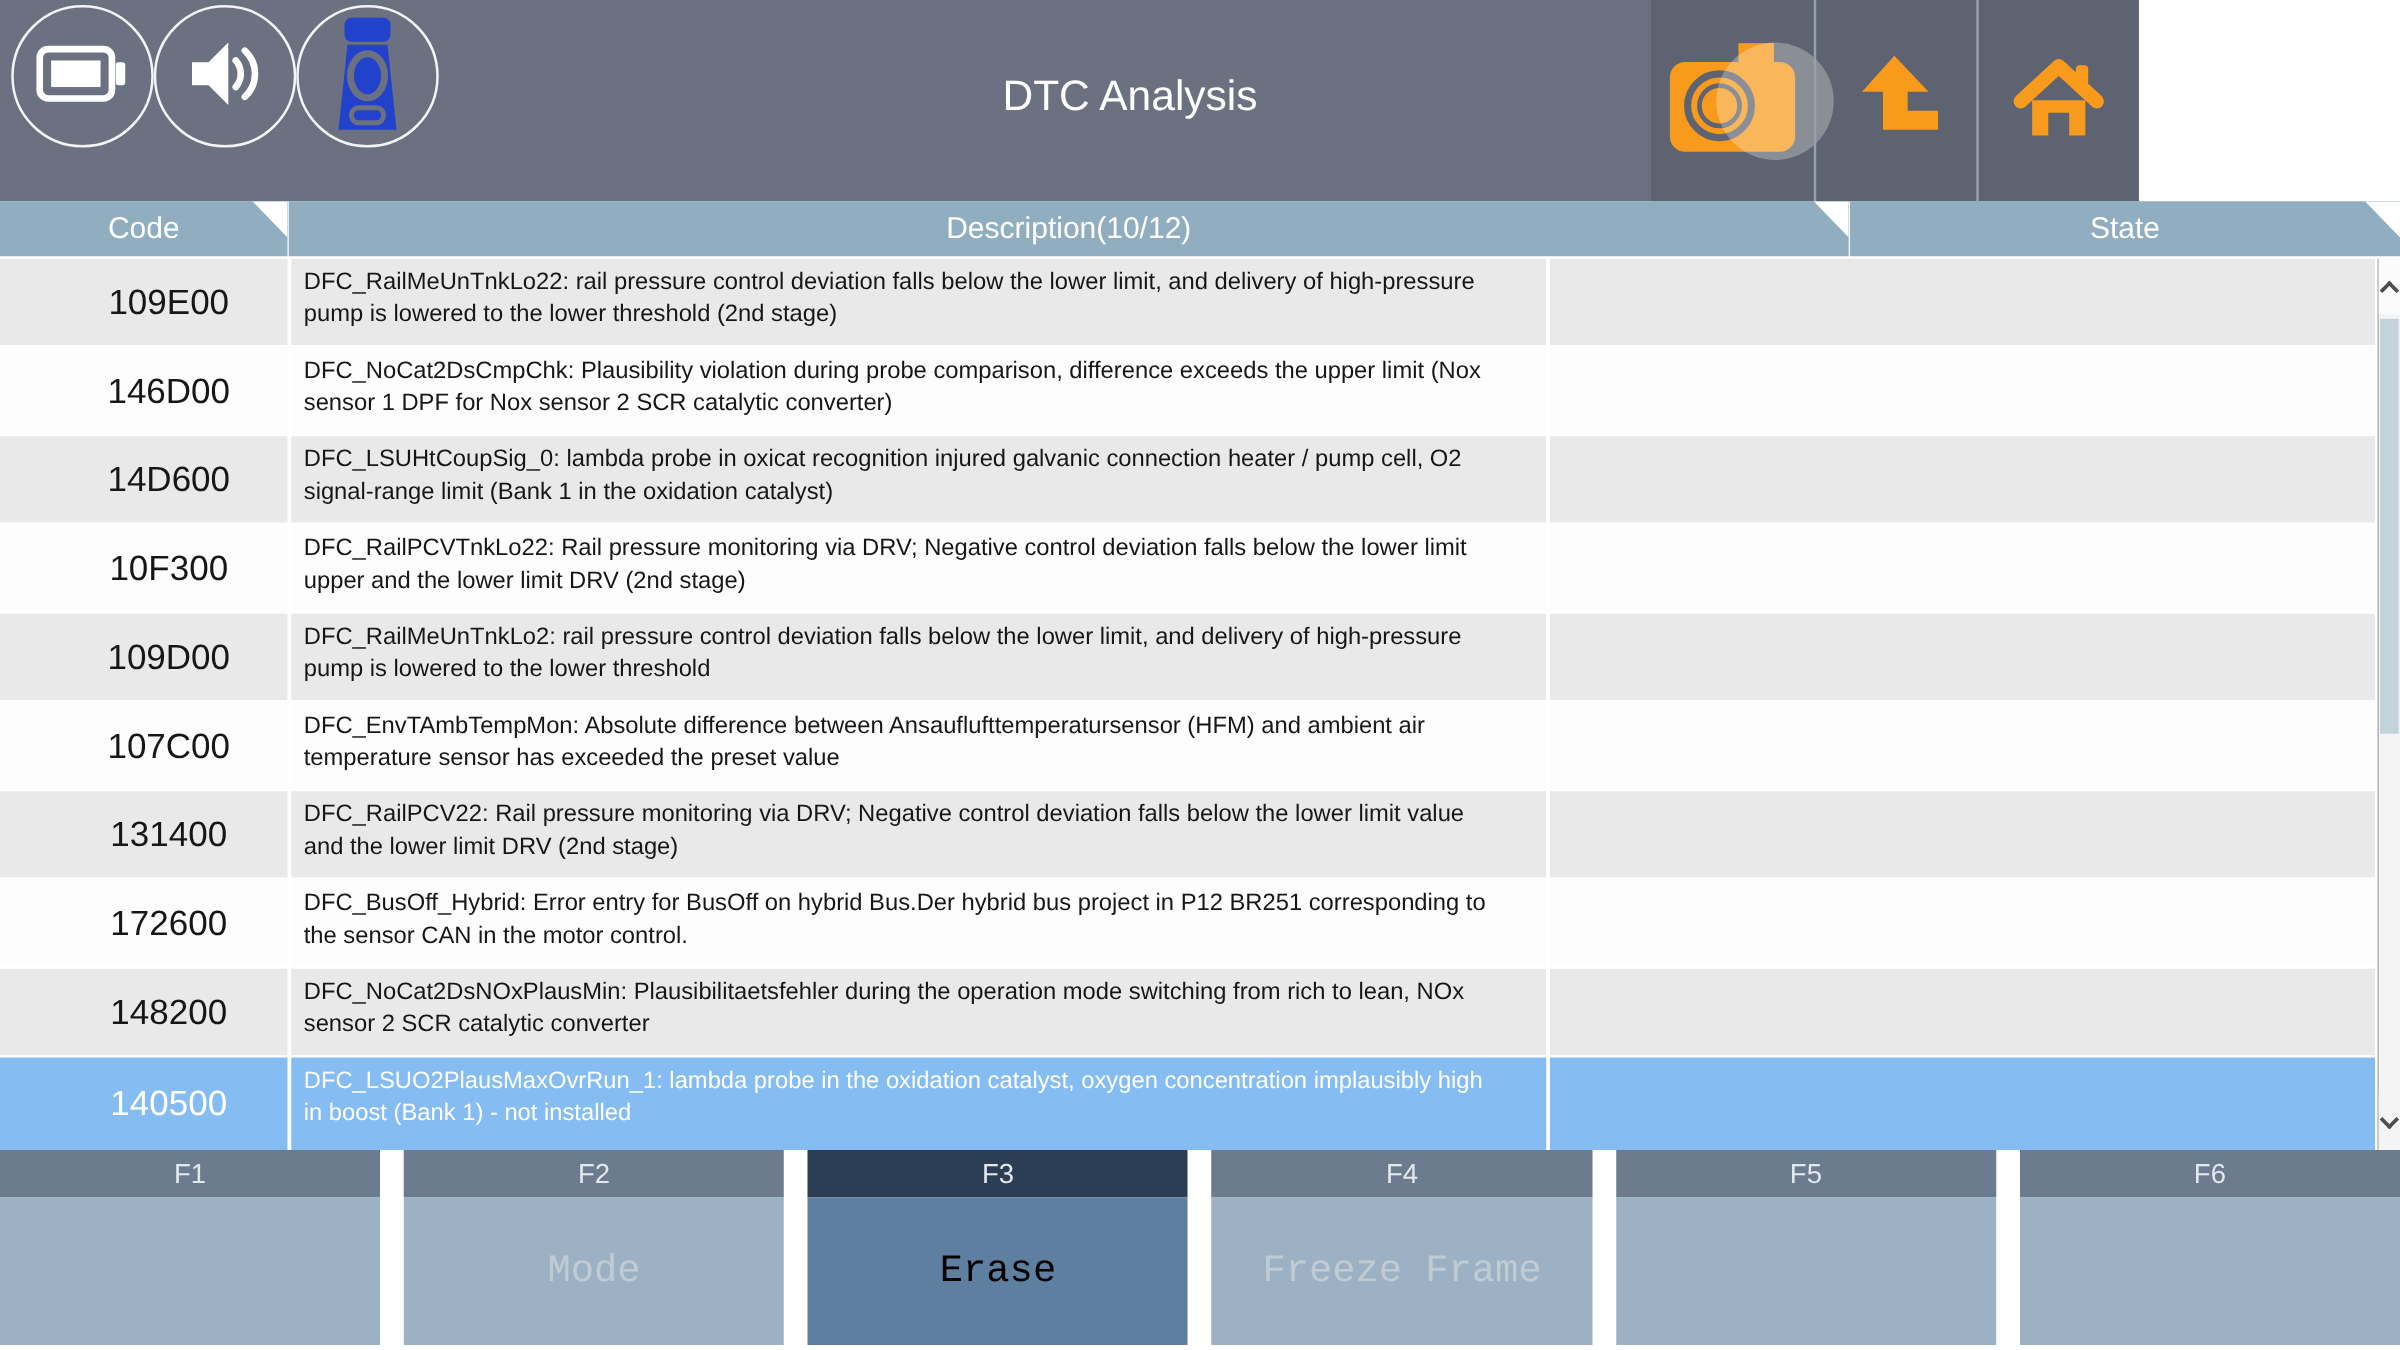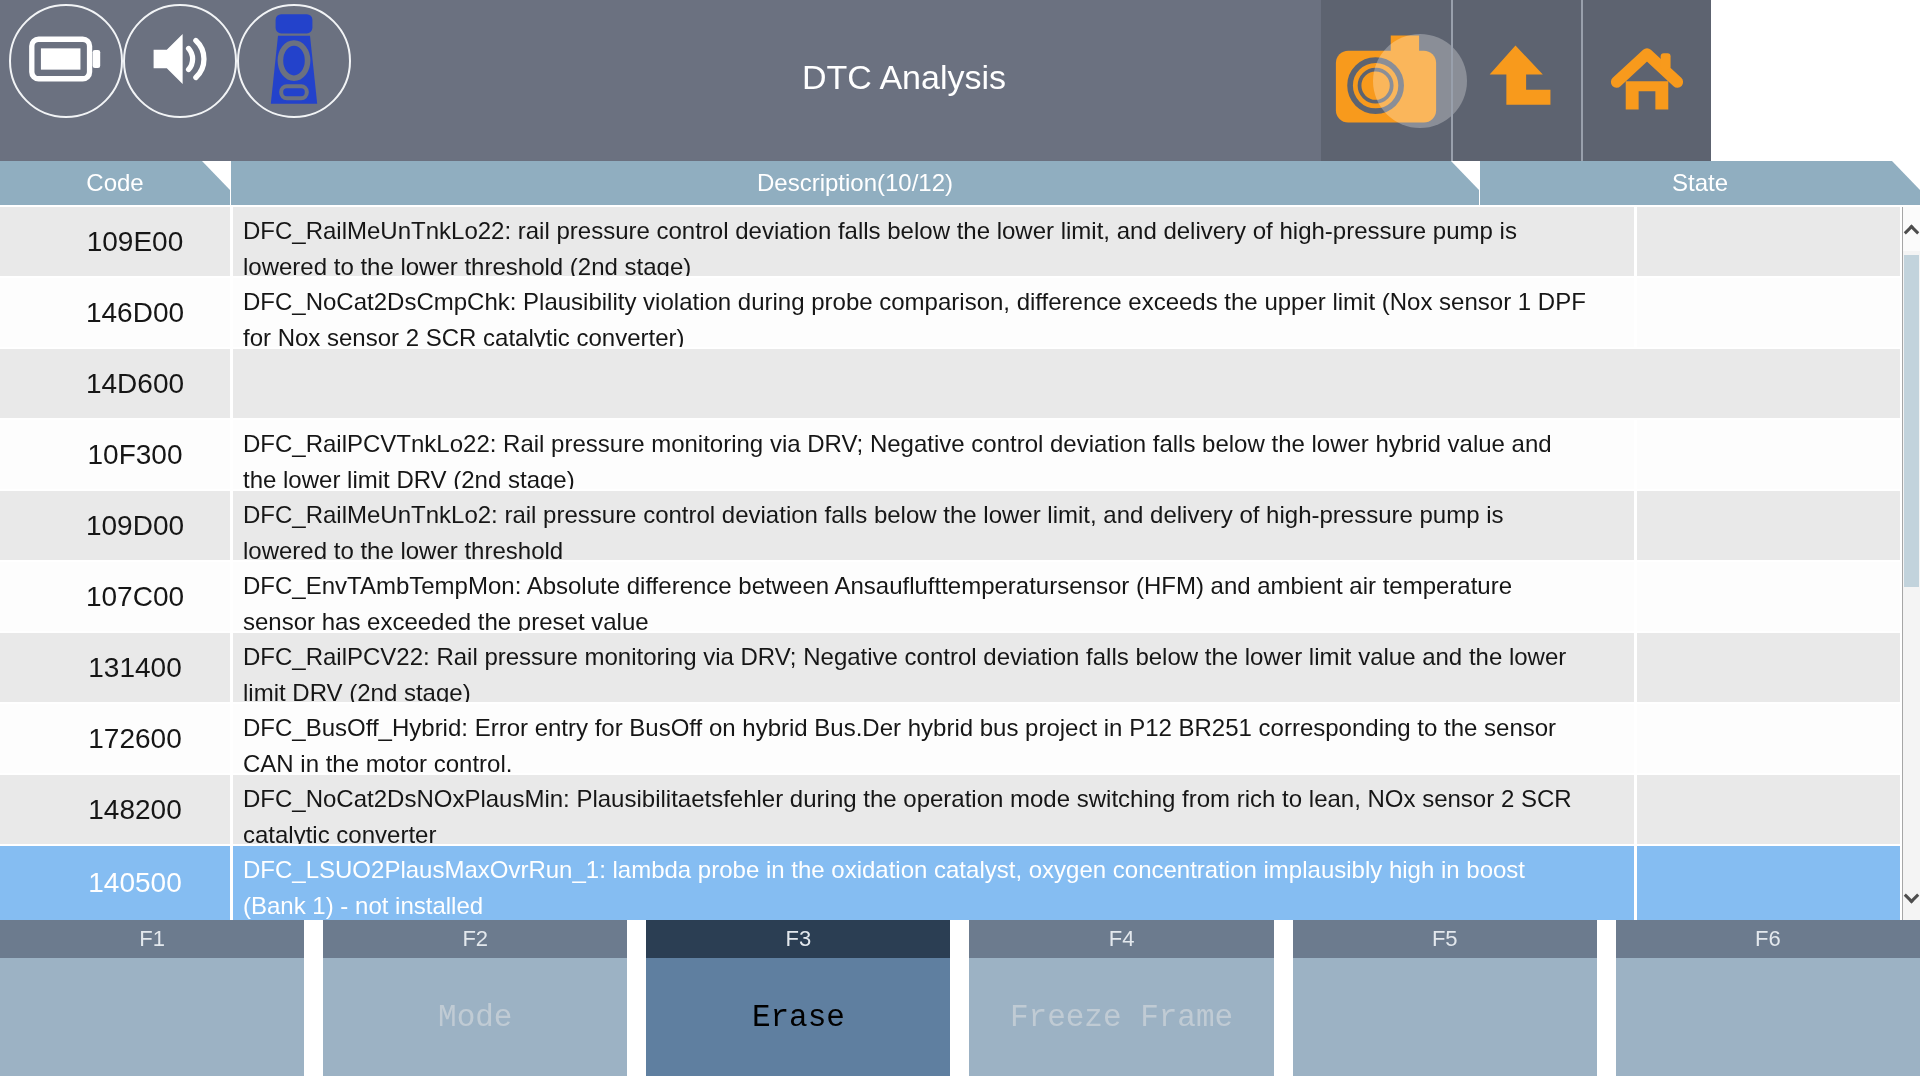--- a/index.html
+++ b/index.html
@@ -35,21 +35,21 @@
   .th.code{width:230px;} .th.desc{flex:1;} .th.state{width:440px;}
   
   .tbody{position:absolute; left:0; top:207px; width:1920px;}
   .trow{display:flex; gap:3px; height:69px; margin-bottom:2px; color:var(--text_dark);}
   .trow:last-child{height:74px; margin-bottom:4px;}
   .trow:nth-child(odd) .cell{background:var(--row_gray);}
   .trow:nth-child(even) .cell{background:var(--row_white);}
   .trow.selected .cell{background:var(--selected_bg); color:#fff;}
   .cell{overflow:hidden;}
   .cell.code{width:230px; display:flex; align-items:center; justify-content:center; font-size:28px;padding-left:40px;}
-  .cell.desc{width:1401px; padding:6px 46px 0 10px; font-size:24px; line-height:36px;}
+  .cell.desc{width:1004px; padding:6px 46px 0 10px; font-size:19px; line-height:26px;}
   .cell.state{flex:1; margin-right:20px;}
   
   .vscroll{position:absolute; right:0; top:207px; width:18px; height:713px;
     background:var(--scroll_track); border-left:1px solid #a6a6a6;}
   .vs-btn{position:absolute; left:0; width:17px; height:44px; background:#fbfbfb;
     display:flex; align-items:center; justify-content:center;}
   .vs-btn.up{top:0;} .vs-btn.down{bottom:0; background:var(--scroll_track);}
   .chev{width:11px; height:11px; border-left:3px solid #4d4d4d; border-top:3px solid #4d4d4d;}
   .chev.up{transform:rotate(45deg) translate(2px,2px);}
   .chev.down{transform:rotate(225deg) translate(2px,2px);}
@@ -147,25 +147,26 @@
     <div class="cell desc">DFC_RailMeUnTnkLo22: rail pressure control deviation falls below the lower limit, and delivery of high-pressure pump is lowered to the lower threshold (2nd stage)</div>
     <div class="cell state"></div>
   </div>
     <div class="trow">
     <div class="cell code">146D00</div>
     <div class="cell desc">DFC_NoCat2DsCmpChk: Plausibility violation during probe comparison, difference exceeds the upper limit (Nox sensor 1 DPF for Nox sensor 2 SCR catalytic converter)</div>
     <div class="cell state"></div>
   </div>
     <div class="trow">
     <div class="cell code">14D600</div>
+    <div class="cell desc">DFC_LSUHtCoupSig_0: lambda probe in oxicat recognition injured galvanic connection heater / pump cell, O2 signal-range limit (Bank 1 in the oxidation catalyst)</div>
     <div class="cell state"></div>
   </div>
     <div class="trow">
     <div class="cell code">10F300</div>
-    <div class="cell desc">DFC_RailPCVTnkLo22: Rail pressure monitoring via DRV; Negative control deviation falls below the lower hybrid value and the lower limit DRV (2nd stage)</div>
+    <div class="cell desc">DFC_RailPCVTnkLo22: Rail pressure monitoring via DRV; Negative control deviation falls below the lower limit upper and the lower limit DRV (2nd stage)</div>
     <div class="cell state"></div>
   </div>
     <div class="trow">
     <div class="cell code">109D00</div>
     <div class="cell desc">DFC_RailMeUnTnkLo2: rail pressure control deviation falls below the lower limit, and delivery of high-pressure pump is lowered to the lower threshold</div>
     <div class="cell state"></div>
   </div>
     <div class="trow">
     <div class="cell code">107C00</div>
     <div class="cell desc">DFC_EnvTAmbTempMon: Absolute difference between Ansauflufttemperatursensor (HFM) and ambient air temperature sensor has exceeded the preset value</div>

